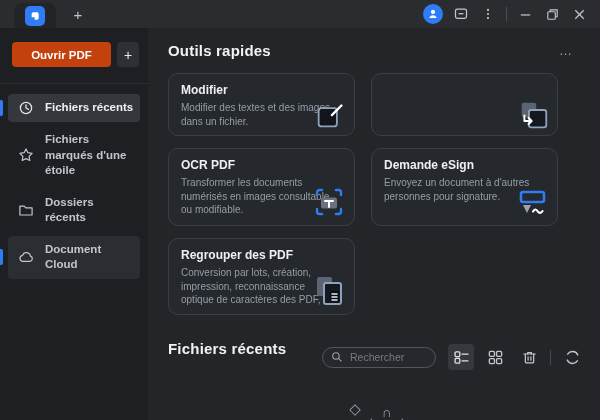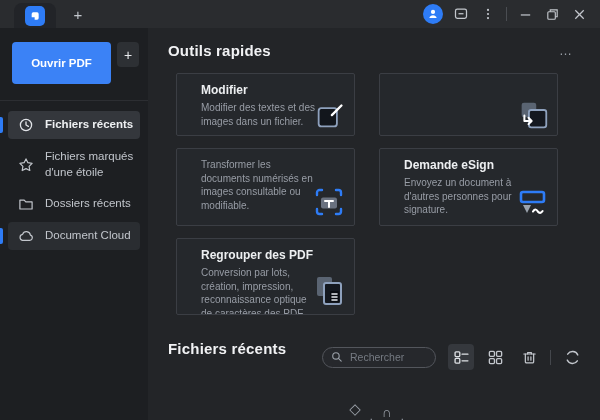--- a/index.html
+++ b/index.html
@@ -29,51 +29,51 @@
   .tb-sep { width:1px; height:14px; background:#4a4d52; }
   svg.ic { display:block; }
 
   
   .app-body { flex:1; display:flex; min-height:0; }
 
   
   .sidebar { width:148px; flex:none; background:#1d1f22; padding-top:14px; }
   .sb-buttons { display:flex; gap:6px; padding:0 9px 0 12px; }
   .open-pdf {
-    flex:1; height:42px; background:#3b82f6; color:#fff; border:none; border-radius:4px;
+    flex:1; height:25px; background:#c2410c; color:#fff; border:none; border-radius:4px;
     font-size:11.5px; font-weight:bold; font-family:inherit; cursor:pointer;
   }
   .sb-add {
     width:22px; height:25px; background:#2d3034; color:#e8eaed; border:none; border-radius:4px;
     font-size:14px; line-height:14px; padding:0; cursor:pointer;
   }
   .sb-divider { border:none; border-top:1px solid #2c2e32; margin:16px 0 10px; }
   .side-item {
     position:relative; margin:4px 8px; padding:6px 4px 6px 10px;
     display:flex; align-items:center; gap:11px; border-radius:4px;
-    color:#c2c6cc; font-size:11.5px; cursor:pointer;
+    color:#c2c6cc; font-size:11.5px; cursor:pointer;font-weight:bold;
   }
   .side-item .lbl { width:92px; line-height:1.35; }
   .side-item.active { background:#34373c; color:#eef0f2; font-weight:bold; }
   .side-item.hovered { background:#2a2d31; }
   .side-item.accent::before {
     content:""; position:absolute; left:-8px; top:50%; transform:translateY(-50%);
     width:3px; height:16px; background:#2e7cf6; border-radius:0 2px 2px 0;
   }
 
   
   main { flex:1; min-width:0; padding:14px 15px 0 20px; position:relative; }
   .qt-header { display:flex; align-items:flex-end; justify-content:space-between; margin-bottom:14px; }
   .h1 { font-size:15px; font-weight:bold; color:#f1f2f4; letter-spacing:.2px; }
   .more { color:#9aa0a8; font-size:13px; margin-right:6px; background:none; border:none; cursor:pointer; letter-spacing:1px; }
 
   .cards { display:grid; grid-template-columns:187px 187px; grid-template-rows:63px 78px 77px; gap:12px 16px; }
   .card {
-    position:relative; border:1px solid #3b3e44; background:#25282c; border-radius:2px;
-    padding:9px 24px; overflow:hidden; cursor:pointer;margin-left:8px;
+    position:relative; border:1px solid #3b3e44; background:#25282c; border-radius:10px;
+    padding:9px 12px; overflow:hidden; cursor:pointer;
   }
   .card h3 { margin:0 0 4px; font-size:12px; font-weight:bold; color:#edeff1; }
   .card p { margin:0; font-size:10px; line-height:1.37; color:#989da6; padding-right:10px; }
   .cicon { position:absolute; right:8px; bottom:6px; width:34px; height:34px; }
   .card.small .cicon { width:31px; height:31px; bottom:4px; }
 
   .rf-header { margin-top:12px; display:flex; align-items:center; }
   .rf-tools { margin-left:auto; display:flex; align-items:center; gap:8px;margin-top:17px; }
   .search-wrap {
     width:114px; height:21px; border:1px solid #53565c; border-radius:11px; background:#26282c;
@@ -225,20 +225,21 @@
           <span class="cicon">
             <svg class="ic" width="100%" height="100%" viewBox="0 0 34 34">
               <rect x="4" y="3" width="16" height="16" rx="2.5" fill="#5a6472"></rect>
               <rect x="12" y="11" width="19" height="19" rx="2.5" fill="#14181f" stroke="#8ea1bd" stroke-width="2"></rect>
               <path d="M7 17 v6 h8 m-3.5 -3.5 L15 23 l-3.5 3.5" fill="none" stroke="#ffffff" stroke-width="2.2" stroke-linecap="round" stroke-linejoin="round"></path>
             </svg>
           </span>
         </div>
 
         <div class="card">
+          <h3>OCR PDF</h3>
           <p>Transformer les documents numérisés en images consultable ou modifiable.</p>
           <span class="cicon">
             <svg class="ic" width="100%" height="100%" viewBox="0 0 34 34">
               <g fill="none" stroke="#2e7cf6" stroke-width="2.4" stroke-linecap="round">
                 <path d="M5 10 V7.5 A2.5 2.5 0 0 1 7.5 5 H10"></path>
                 <path d="M24 5 h2.5 A2.5 2.5 0 0 1 29 7.5 V10"></path>
                 <path d="M29 24 v2.5 A2.5 2.5 0 0 1 26.5 29 H24"></path>
                 <path d="M10 29 H7.5 A2.5 2.5 0 0 1 5 26.5 V24"></path>
               </g>
               <rect x="9" y="12.5" width="16" height="11" rx="2" fill="#6a7280"></rect>

